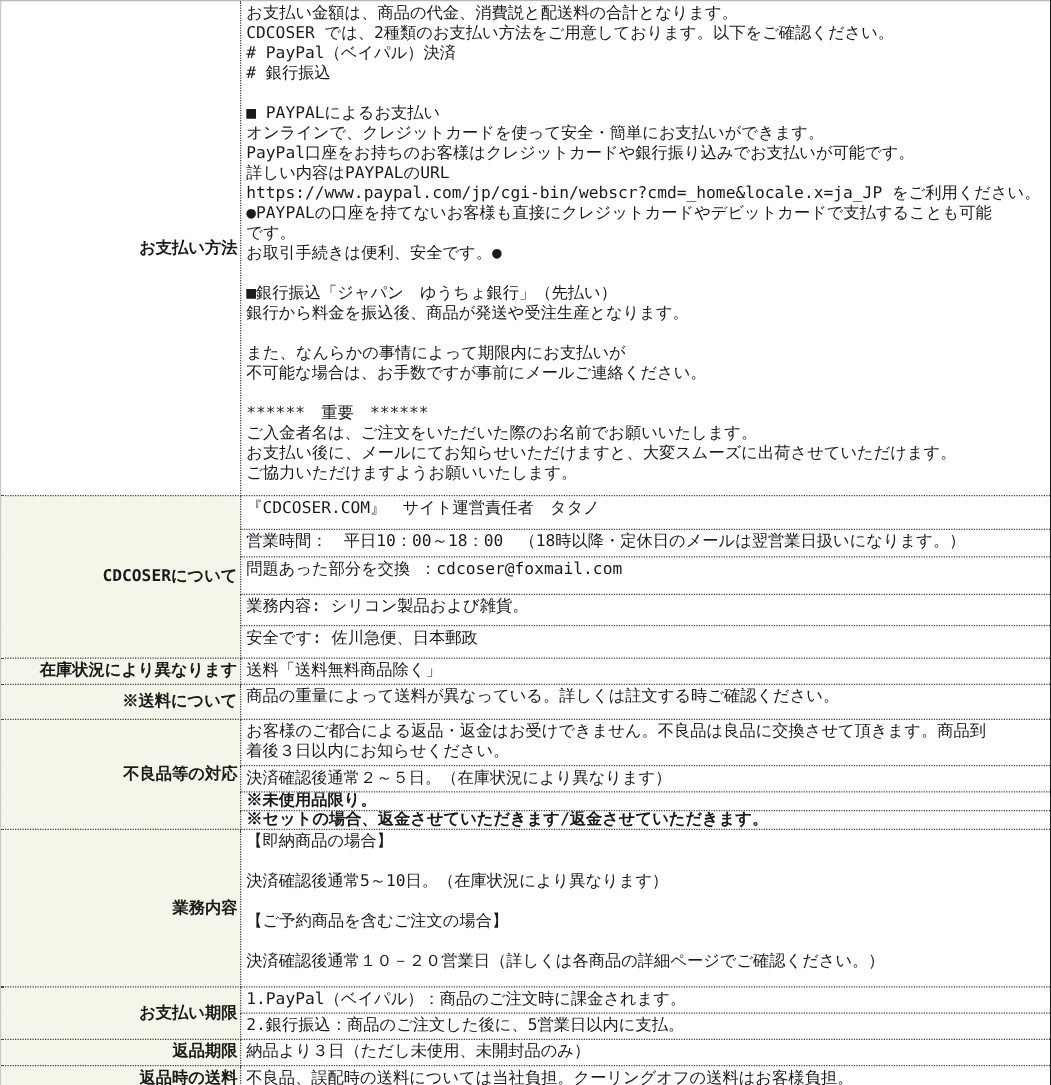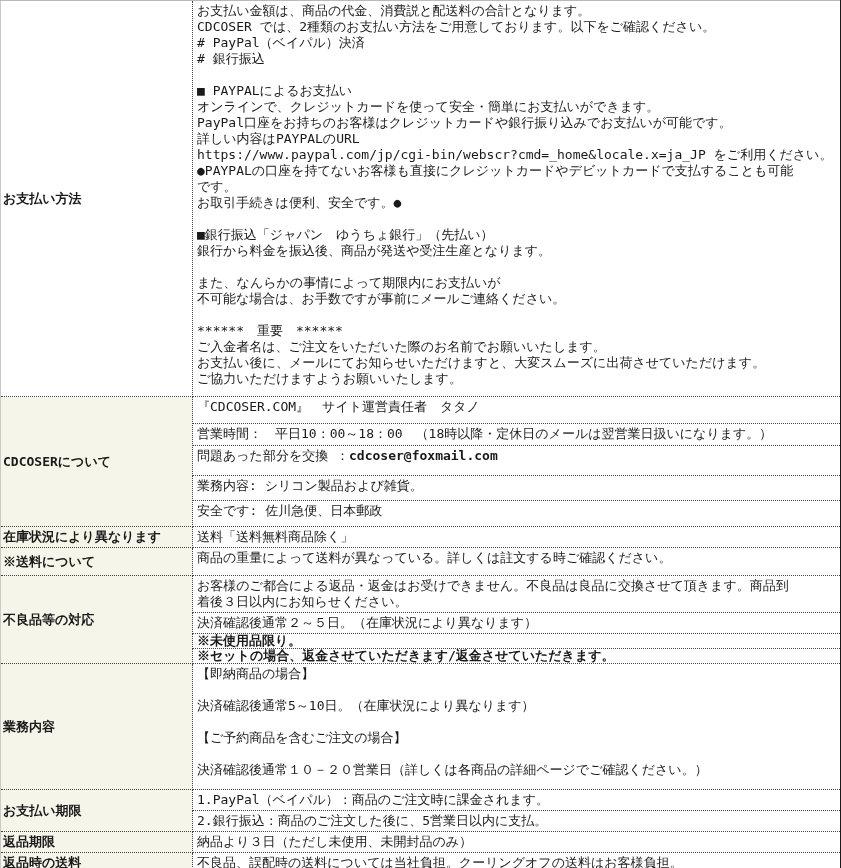--- a/index.html
+++ b/index.html
@@ -18,35 +18,35 @@
     border-right: 1px solid #1a1a1a;
     border-bottom: 2px solid #2a2a2a;
     font-size: 13px;
     line-height: 16px;
   }
   col.col-header { width: 192px; }
   th.hdr {
     background: #f6f5e9;
     font-weight: bold;
     font-size: 13px;
-    text-align: left;
+    text-align: right;
     vertical-align: middle;
     border: 1px dotted #444;
     padding: 1px 2px;
   }
   th.hdr-white { background: #ffffff; }
   td.cell {
     border: 1px dotted #444;
     vertical-align: top;
     padding: 2px 4px;
     white-space: pre-wrap;
     overflow: hidden;
   }
   td.tight { line-height: 14px; padding: 0 4px; font-weight: bold; }
-  .bold { font-weight: bold; }
+  .bold { font-weight: normal; }
 </style>
 </head>
 <body>
 
 <table class="info">
   <colgroup>
     <col class="col-header">
     <col class="col-content">
   </colgroup>
   <tbody>

